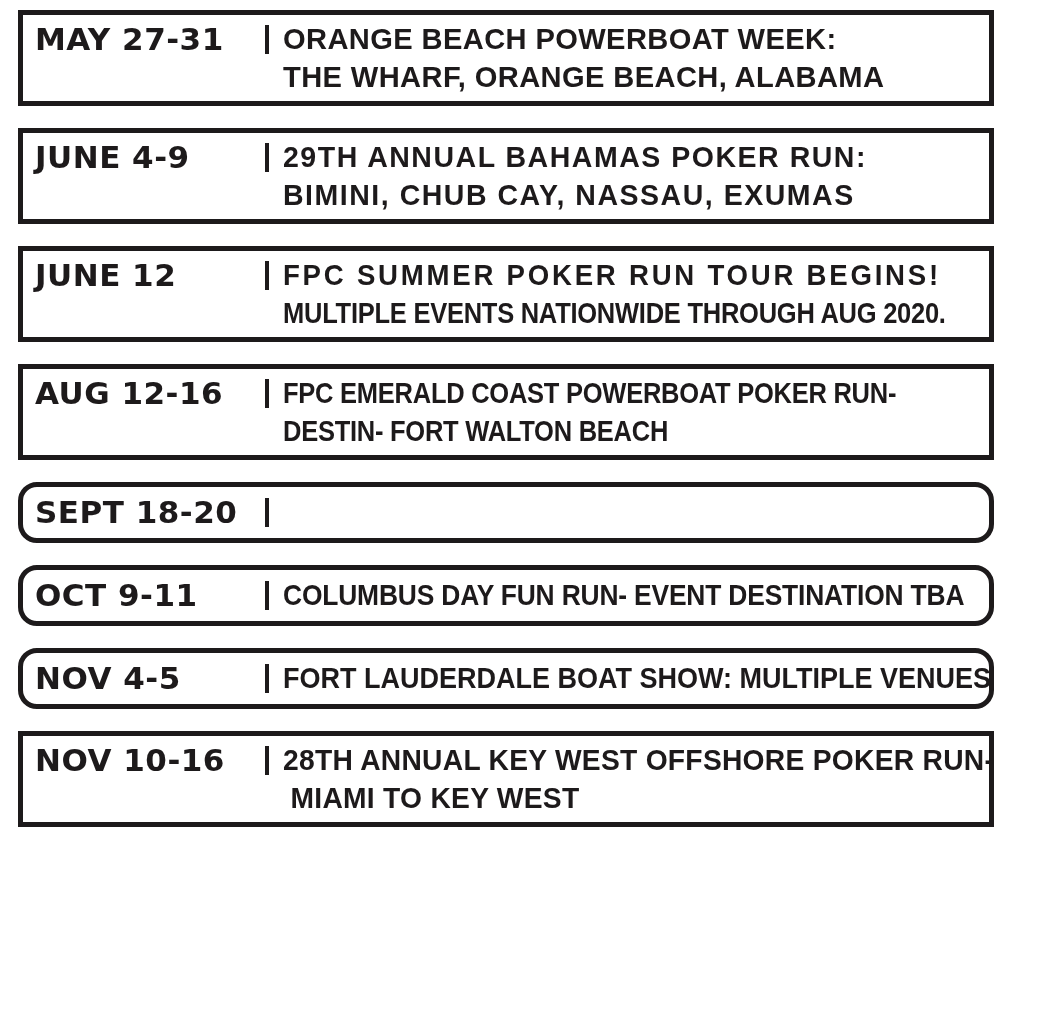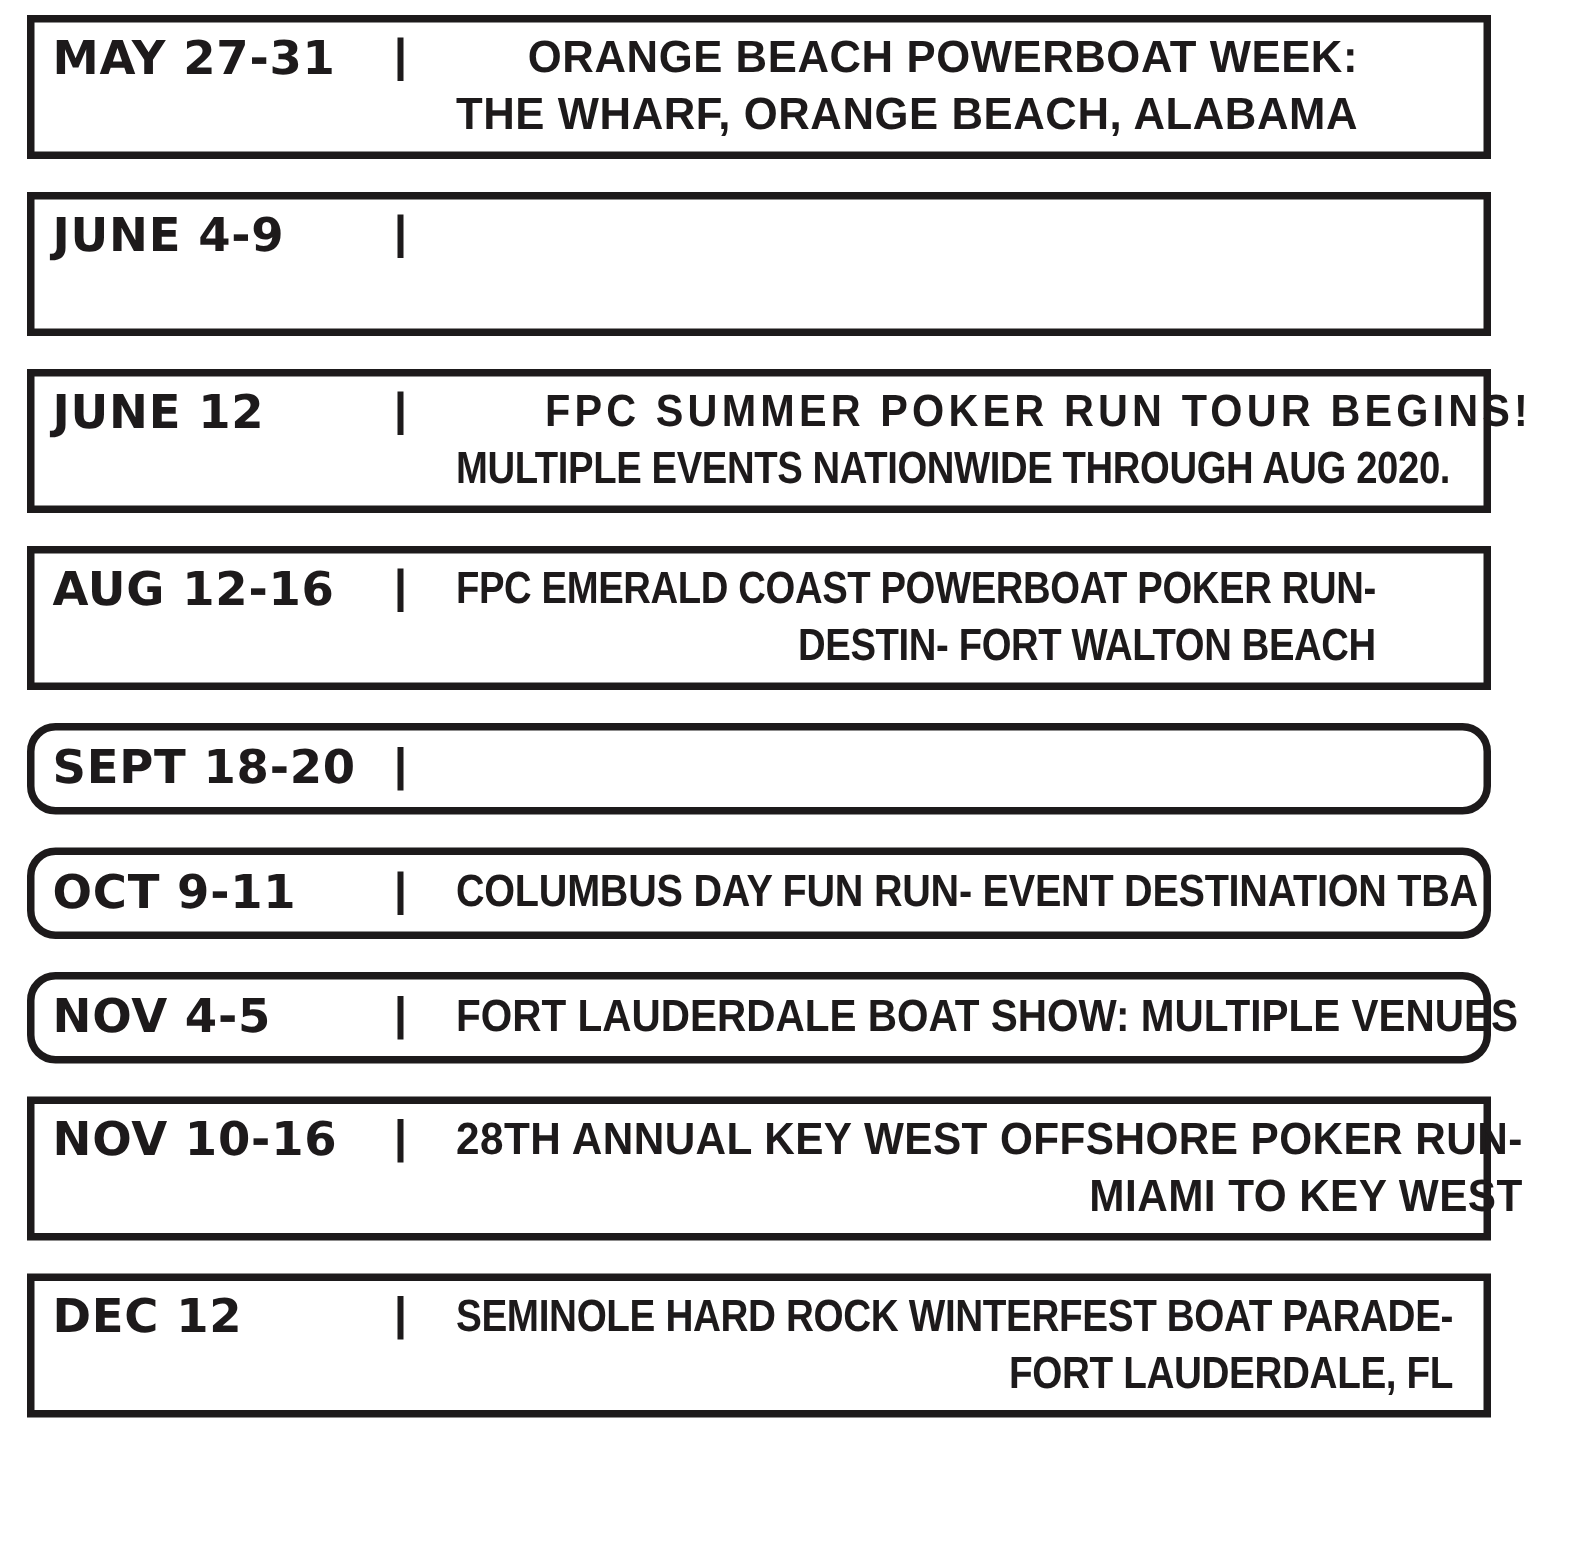--- a/index.html
+++ b/index.html
@@ -37,26 +37,25 @@
   }
 
   .sep {
     flex:0 0 4px;
     width:4px; height:29px;
     margin-top:5px;
     background:var(--ink);
   }
 
   .desc {
-    margin-left:35px;
+    margin-left:14px;
     color:var(--ink);
     font-weight:bold;
     font-size:30px;
     line-height:38px;
-    text-align:right;
   }
   .line { white-space:nowrap; transform-origin:0 50%; }
 
   
   .event-row:nth-of-type(1) .line  { letter-spacing:0.4px; transform:scaleX(0.97); }
   .event-row:nth-of-type(2) .line  { letter-spacing:1.6px; transform:scaleX(0.95); }
   .event-row:nth-of-type(3) .line1 { letter-spacing:3px;   transform:scaleX(0.92); }
   .event-row:nth-of-type(3) .line2 { letter-spacing:-0.3px;transform:scaleX(0.85); }
   .event-row:nth-of-type(4) .line  { letter-spacing:-0.3px;transform:scaleX(0.85); }
   .event-row:nth-of-type(5) .line  { letter-spacing:0.3px; transform:scaleX(0.95); }
@@ -76,20 +75,24 @@
     <div class="date">MAY 27-31</div>
     <div class="sep"></div>
     <div class="desc">
       <div class="line line1">ORANGE BEACH POWERBOAT WEEK:</div>
       <div class="line line2">THE WHARF, ORANGE BEACH, ALABAMA</div>
     </div>
   </section>
     <section class="event-row two">
     <div class="date">JUNE 4-9</div>
     <div class="sep"></div>
+    <div class="desc">
+      <div class="line line1">29TH ANNUAL BAHAMAS POKER RUN:</div>
+      <div class="line line2">BIMINI, CHUB CAY, NASSAU, EXUMAS</div>
+    </div>
   </section>
     <section class="event-row two">
     <div class="date">JUNE 12</div>
     <div class="sep"></div>
     <div class="desc">
       <div class="line line1">FPC SUMMER POKER RUN TOUR BEGINS!</div>
       <div class="line line2">MULTIPLE EVENTS NATIONWIDE THROUGH AUG 2020.</div>
     </div>
   </section>
     <section class="event-row two">
@@ -121,21 +124,13 @@
     </div>
   </section>
     <section class="event-row two">
     <div class="date">NOV 10-16</div>
     <div class="sep"></div>
     <div class="desc">
       <div class="line line1">28TH ANNUAL KEY WEST OFFSHORE POKER RUN-</div>
       <div class="line line2">MIAMI TO KEY WEST</div>
     </div>
   </section>
-    <section class="event-row two">
-    <div class="date">DEC 12</div>
-    <div class="sep"></div>
-    <div class="desc">
-      <div class="line line1">SEMINOLE HARD ROCK WINTERFEST BOAT PARADE-</div>
-      <div class="line line2">FORT LAUDERDALE, FL</div>
-    </div>
-  </section>
   </main>
 
 </body></html>

